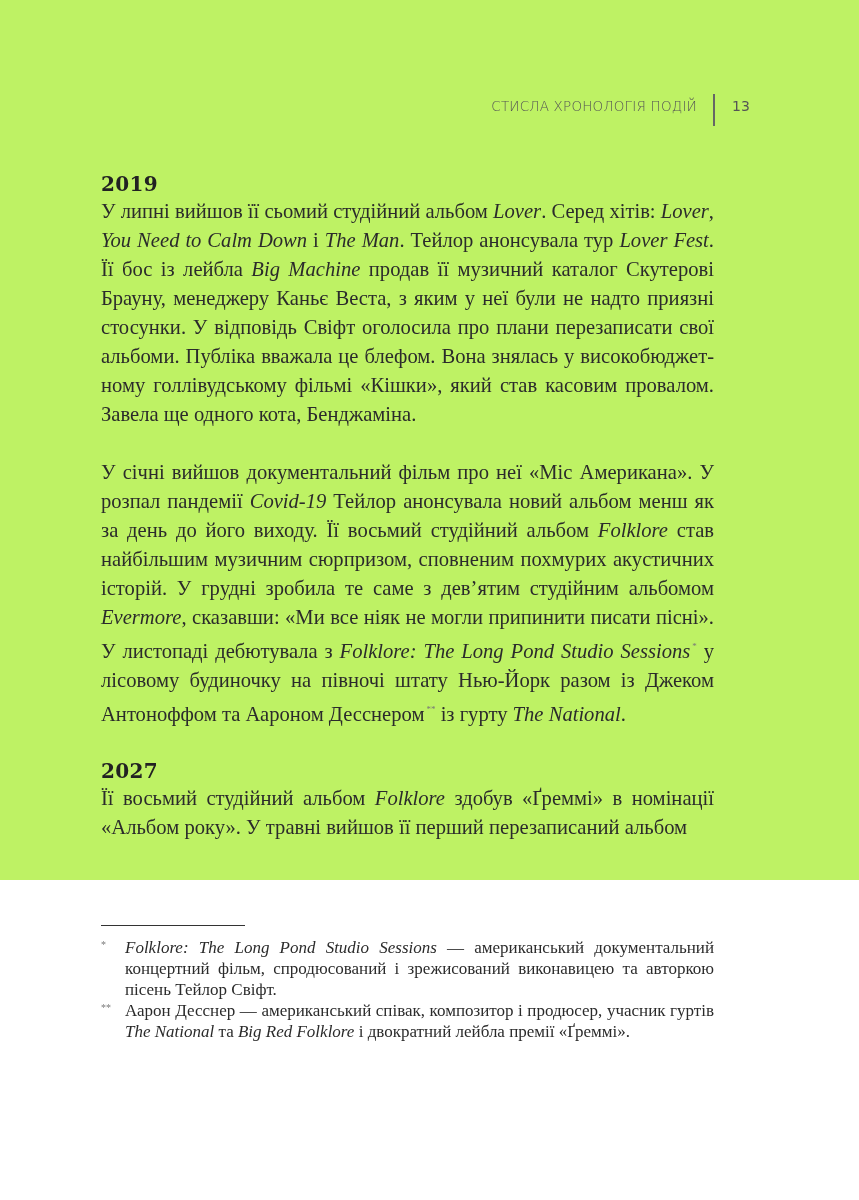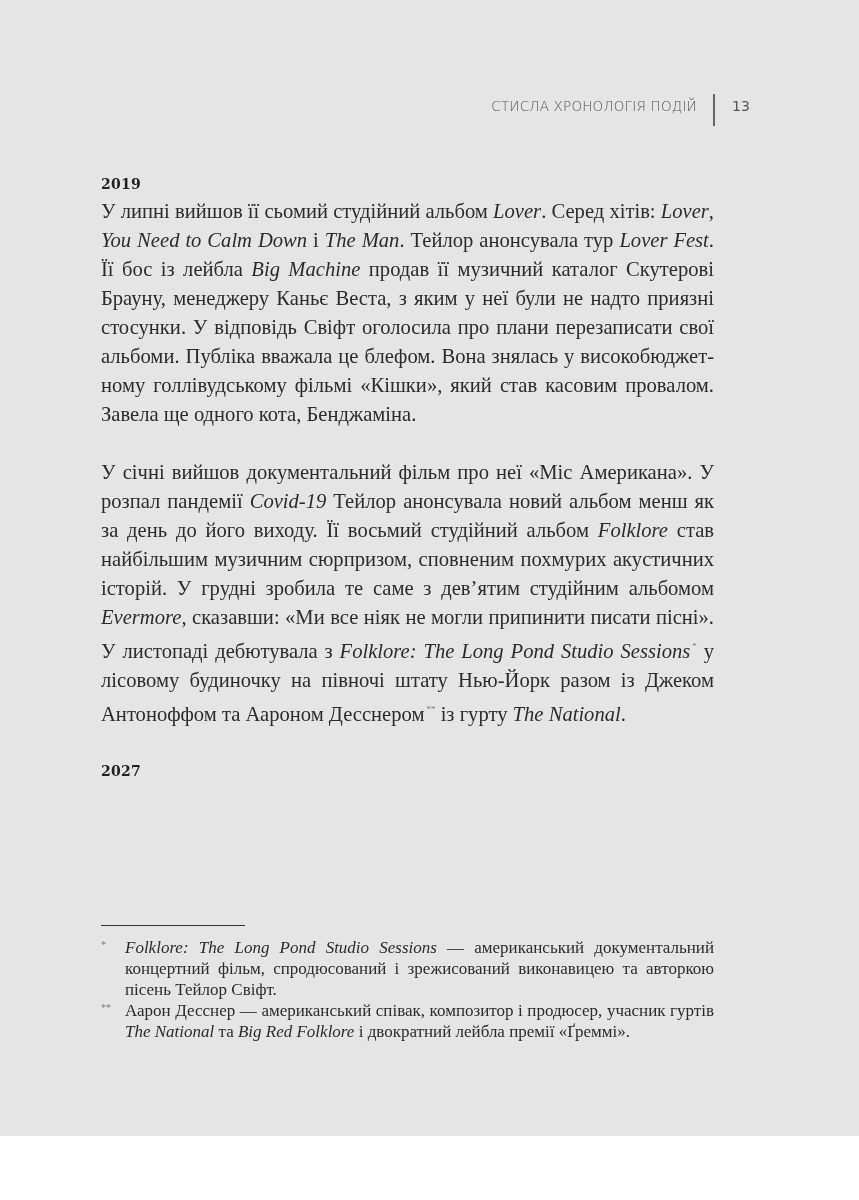--- a/index.html
+++ b/index.html
@@ -1,35 +1,35 @@
 <!DOCTYPE html>
 <html><head>
 <meta charset="utf-8">
 <style>
   html, body { margin: 0; padding: 0; background: #ffffff; }
   body { width: 859px; height: 1200px; position: relative; overflow: hidden; }
-  .page { position: absolute; left: 0; top: 0; width: 859px; height: 1136px; background: #e5e5e5; }
+  .page { position: absolute; left: 0; top: 0; width: 859px; height: 880px; background: #bef264; }
   .running-head {
     position: absolute; top: 98px; right: 162px;
     font-family: "DejaVu Sans", sans-serif; font-size: 13.5px; letter-spacing: 0.2px;
     color: #555555; text-transform: uppercase; font-weight: 300;
   }
   .head-divider { position: absolute; left: 713px; top: 94px; width: 2px; height: 32px; background: #666; }
   .page-num {
     position: absolute; left: 732px; top: 98px;
     font-family: "DejaVu Sans", sans-serif; font-size: 14px; color: #555;
   }
   .content {
     position: absolute; left: 101px; top: 171px; width: 613px;
     font-family: "Liberation Serif", "DejaVu Serif", serif;
     color: #2b2b2b;
   }
   .entry { margin: 0 0 29px 0; }
   .year {
-    font-family: "DejaVu Serif", serif; font-weight: bold; font-size: 14px;
+    font-family: "DejaVu Serif", serif; font-weight: bold; font-size: 20px;
     line-height: 26px; color: #222; letter-spacing: 0.3px;
   }
   .body-text {
     font-size: 20.6px; line-height: 29px; text-align: justify;
     margin: 0; hyphens: manual;
   }
   .body-text i { }
   sup.fn { font-size: 9px; vertical-align: 9px; color: #777; margin-left: 2px; }
   .footnotes {
     position: absolute; left: 101px; top: 925px; width: 613px;
@@ -50,20 +50,21 @@
   <div class="content">
     <div class="entry">
       <div class="year">2019</div>
       <p class="body-text"><span>У липні вийшов її сьомий студійний альбом </span><i>Lover</i><span>. Серед хітів: </span><i>Lover</i><span>, </span><i>You Need to Calm Down</i><span> і </span><i>The Man</i><span>. Тейлор анонсувала тур </span><i>Lover Fest</i><span>. Її бос із лейбла </span><i>Big Machine</i><span> продав її музичний каталог Скутерові Брауну, менеджеру Каньє Веста, з яким у неї були не надто приязні стосунки. У відповідь Свіфт оголосила про плани перезаписати свої альбоми. Публіка вважала це блефом. Вона знялась у високобюджет­ному голлівудському фільмі «Кішки», який став касовим провалом. Завела ще одного кота, Бенджаміна.</span></p>
     </div>
     <div class="entry">
       <p class="body-text"><span>У січні вийшов документальний фільм про неї «Міс Американа». У розпал пандемії </span><i>Covid-19</i><span> Тейлор анонсувала новий альбом менш як за день до його виходу. Її восьмий студійний альбом </span><i>Folklore</i><span> став найбільшим музичним сюрпризом, сповненим похмурих акус­тичних історій. У грудні зробила те саме з дев’ятим студійним альбомом </span><i>Evermore</i><span>, сказавши: «Ми все ніяк не могли припини­ти писати пісні». У листопаді дебютувала з </span><i>Folklore: The Long Pond Studio Sessions</i><sup class="fn">*</sup><span> у лісовому будиночку на півночі штату Нью-Йорк разом із Джеком Антоноффом та Аароном Десснером</span><sup class="fn">**</sup><span> із гурту </span><i>The National</i><span>.</span></p>
     </div>
     <div class="entry">
       <div class="year">2027</div>
+      <p class="body-text"><span>Її восьмий студійний альбом </span><i>Folklore</i><span> здобув «Ґреммі» в номінації «Альбом року». У травні вийшов її перший перезаписаний альбом</span></p>
     </div>
   </div>
 
   <div class="footnotes">
     <div class="fn-rule"></div>
     <div class="fn-item">
       <span class="fn-mark">*</span>
       <span><i>Folklore: The Long Pond Studio Sessions</i><span> — американський документаль­ний концертний фільм, спродюсований і зрежисований виконавицею та авторкою пісень Тейлор Свіфт.</span></span>
     </div>
     <div class="fn-item">

